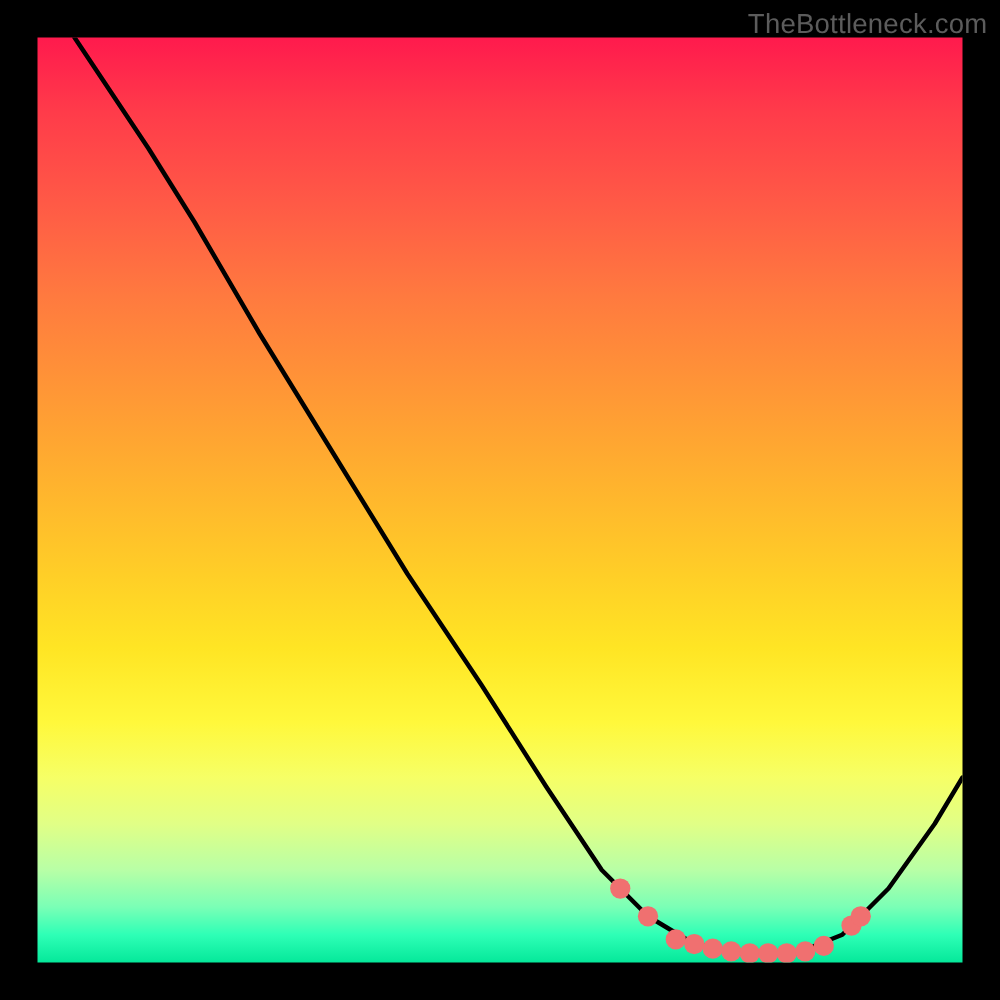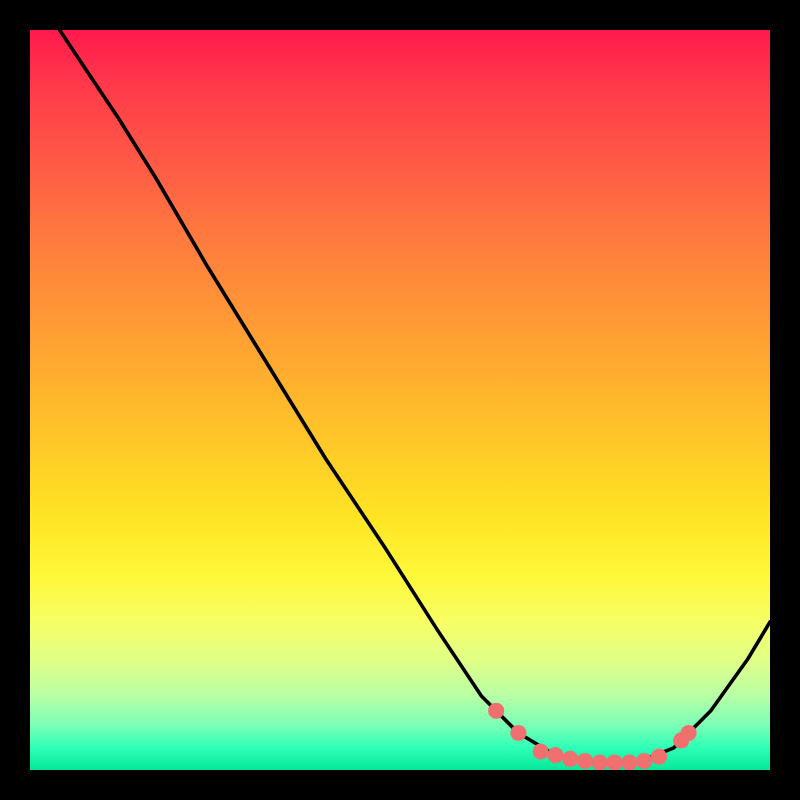--- a/index.html
+++ b/index.html
@@ -58,20 +58,21 @@
     position: absolute;
     top: 0;
     left: 0;
   }
 </style>
 </head>
 <body>
 
 <div class="frame">
 
+  <div class="watermark">TheBottleneck.com</div>
 
   <div class="plot">
     <svg width="740" height="740" viewBox="0 0 740 740">
       <path id="curve-path" fill="none" stroke="#000000" stroke-width="3.6" stroke-linecap="round" stroke-linejoin="round" d="M29.6 0.0 L59.2 44.4 L88.8 88.8 L125.8 148.0 L177.6 236.8 L236.8 333.0 L296.0 429.2 L355.2 518.0 L407.0 599.4 L451.4 666.0 L488.4 703.0 L525.4 725.2 L562.4 732.6 L606.8 732.6 L643.8 717.8 L680.8 680.8 L717.8 629.0 L740.0 592.0"></path>
       <g id="dots-group">
           <circle cx="466.2" cy="680.8" r="8.1" fill="#f07070"></circle>
           <circle cx="488.4" cy="703.0" r="8.1" fill="#f07070"></circle>
           <circle cx="510.6" cy="721.5" r="8.1" fill="#f07070"></circle>
           <circle cx="525.4" cy="725.2" r="8.1" fill="#f07070"></circle>
           <circle cx="540.2" cy="728.9" r="8.1" fill="#f07070"></circle>

